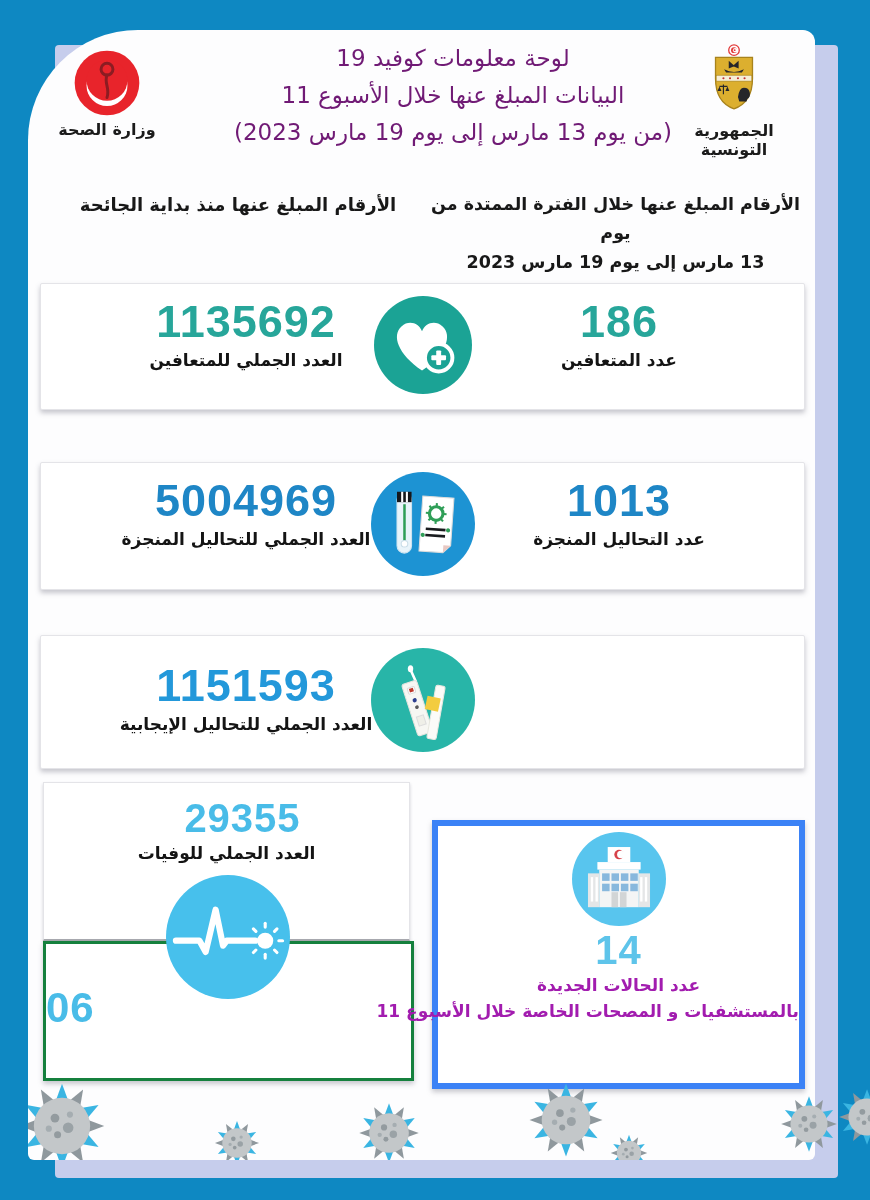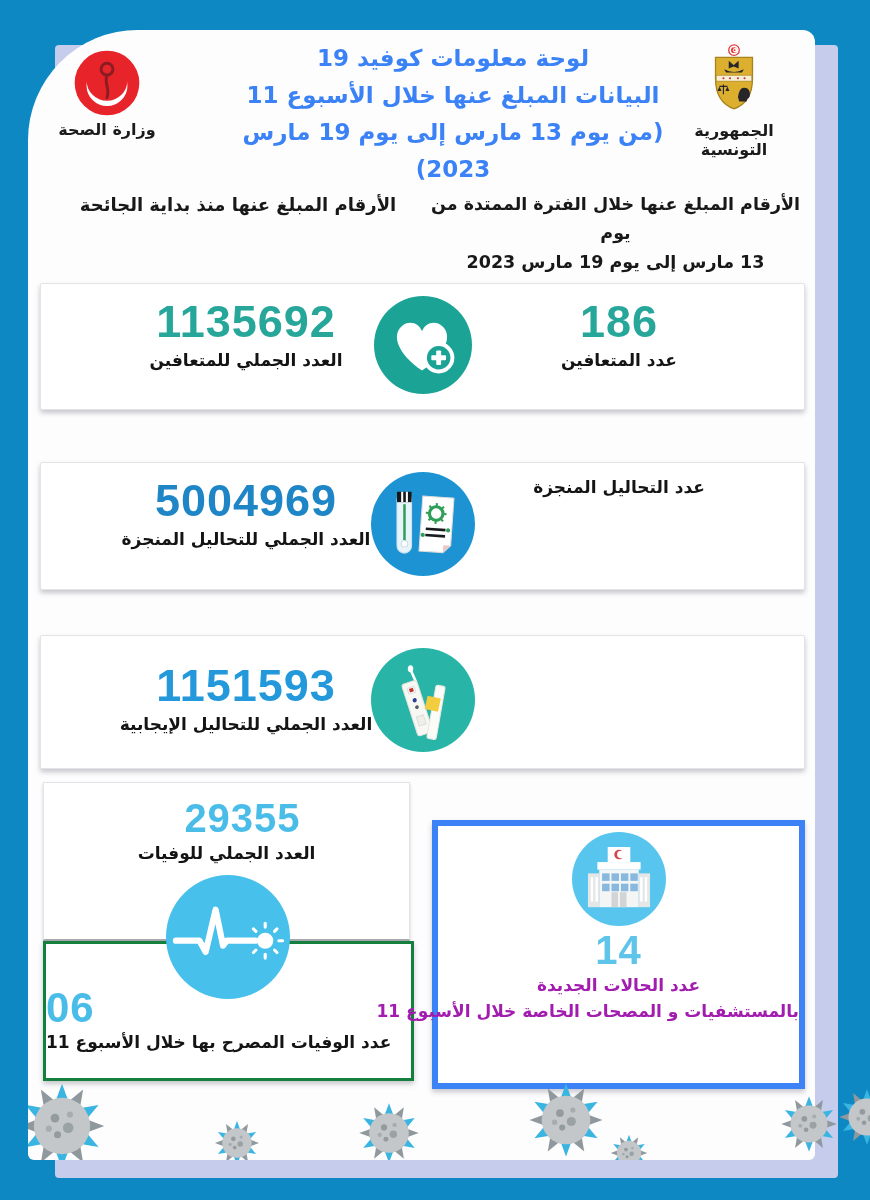--- a/index.html
+++ b/index.html
@@ -18,21 +18,21 @@
     position:absolute;left:28px;top:30px;width:787px;height:1130px;
     background:#fdfdfe;
     border-radius:110px 12px 6px 6px;
     overflow:hidden;
   }
   
   .moh{position:absolute;left:14px;top:20px;width:130px;text-align:center;}
   .moh svg{display:block;margin:0 auto;}
   .logo-caption{font-size:16px;font-weight:bold;color:#1b1b1b;margin-top:4px;}
   .titles{position:absolute;left:180px;top:10px;width:490px;text-align:center;direction:rtl;}
-  .title-line{font-size:23px;line-height:37px;font-weight:bold;color:#3b82f6;}
+  .title-line{font-size:23px;line-height:37px;font-weight:normal;color:#701a75;}
   .emblem{position:absolute;left:640px;top:14px;width:132px;text-align:center;}
   .emblem svg{display:block;margin:0 auto;}
   
   .hdr-weekly{position:absolute;left:390px;top:160px;width:395px;text-align:center;direction:rtl;}
   .hdr-weekly .hline{font-size:17.5px;line-height:29px;font-weight:bold;color:#181818;}
   .hdr-cum{position:absolute;left:35px;top:164px;width:350px;text-align:center;direction:rtl;
     font-size:18px;font-weight:bold;color:#181818;}
   
   .card{
     position:absolute;left:12px;width:763px;background:#fff;
@@ -181,20 +181,21 @@
         </svg>
       </div>
       <div class="stat-total">
         <div class="big-num teal">1135692</div>
         <div class="stat-label">العدد الجملي للمتعافين</div>
       </div>
     </div>
 
     <div class="card card-tests">
       <div class="stat-week">
+        <div class="big-num blue">1013</div>
         <div class="stat-label">عدد التحاليل المنجزة</div>
       </div>
       <div class="card-icon">
         <svg viewBox="0 0 100 100" width="104" height="104">
           <circle cx="50" cy="50" r="50" fill="#1d93d3"></circle>
           <rect x="25" y="20" width="14" height="58" rx="7" fill="#e9f4fa" stroke="#cfe4f0"></rect>
           <rect x="25" y="19" width="14" height="10" fill="#15171a"></rect>
           <rect x="29" y="19" width="2" height="10" fill="#ffffff"></rect>
           <rect x="33.5" y="19" width="2" height="10" fill="#ffffff"></rect>
           <rect x="31" y="31" width="2.4" height="36" fill="#2f9e57"></rect>
@@ -251,21 +252,20 @@
         <div class="stat-label">العدد الجملي للتحاليل الإيجابية</div>
       </div>
     </div>
 
     <div class="deaths-top">
       <div class="big-num lblue num">29355</div>
       <div class="stat-label">العدد الجملي للوفيات</div>
     </div>
     <div class="deaths-bottom">
       <div class="big-num lblue num">06</div>
-      <div class="stat-label">عدد الوفيات المصرح بها خلال الأسبوع 11</div>
     </div>
     <div class="ekg-wrap">
       <svg viewBox="0 0 100 100" width="124" height="124">
         <circle cx="50" cy="50" r="50" fill="#47c0ec"></circle>
         <path d="M8 53 H27 L32 62 L40 28 L46 57 L49 53 H72" stroke="#ffffff" stroke-width="5" fill="none" stroke-linejoin="round" stroke-linecap="round"></path>
         <circle cx="80" cy="53" r="6.5" fill="#ffffff"></circle>
         <g stroke="#ffffff" stroke-width="2.5" stroke-linecap="round">
           <path d="M80 42 v-3"></path>
             <path d="M80 64 v3"></path>
           <path d="M69 53 h-3"></path>

